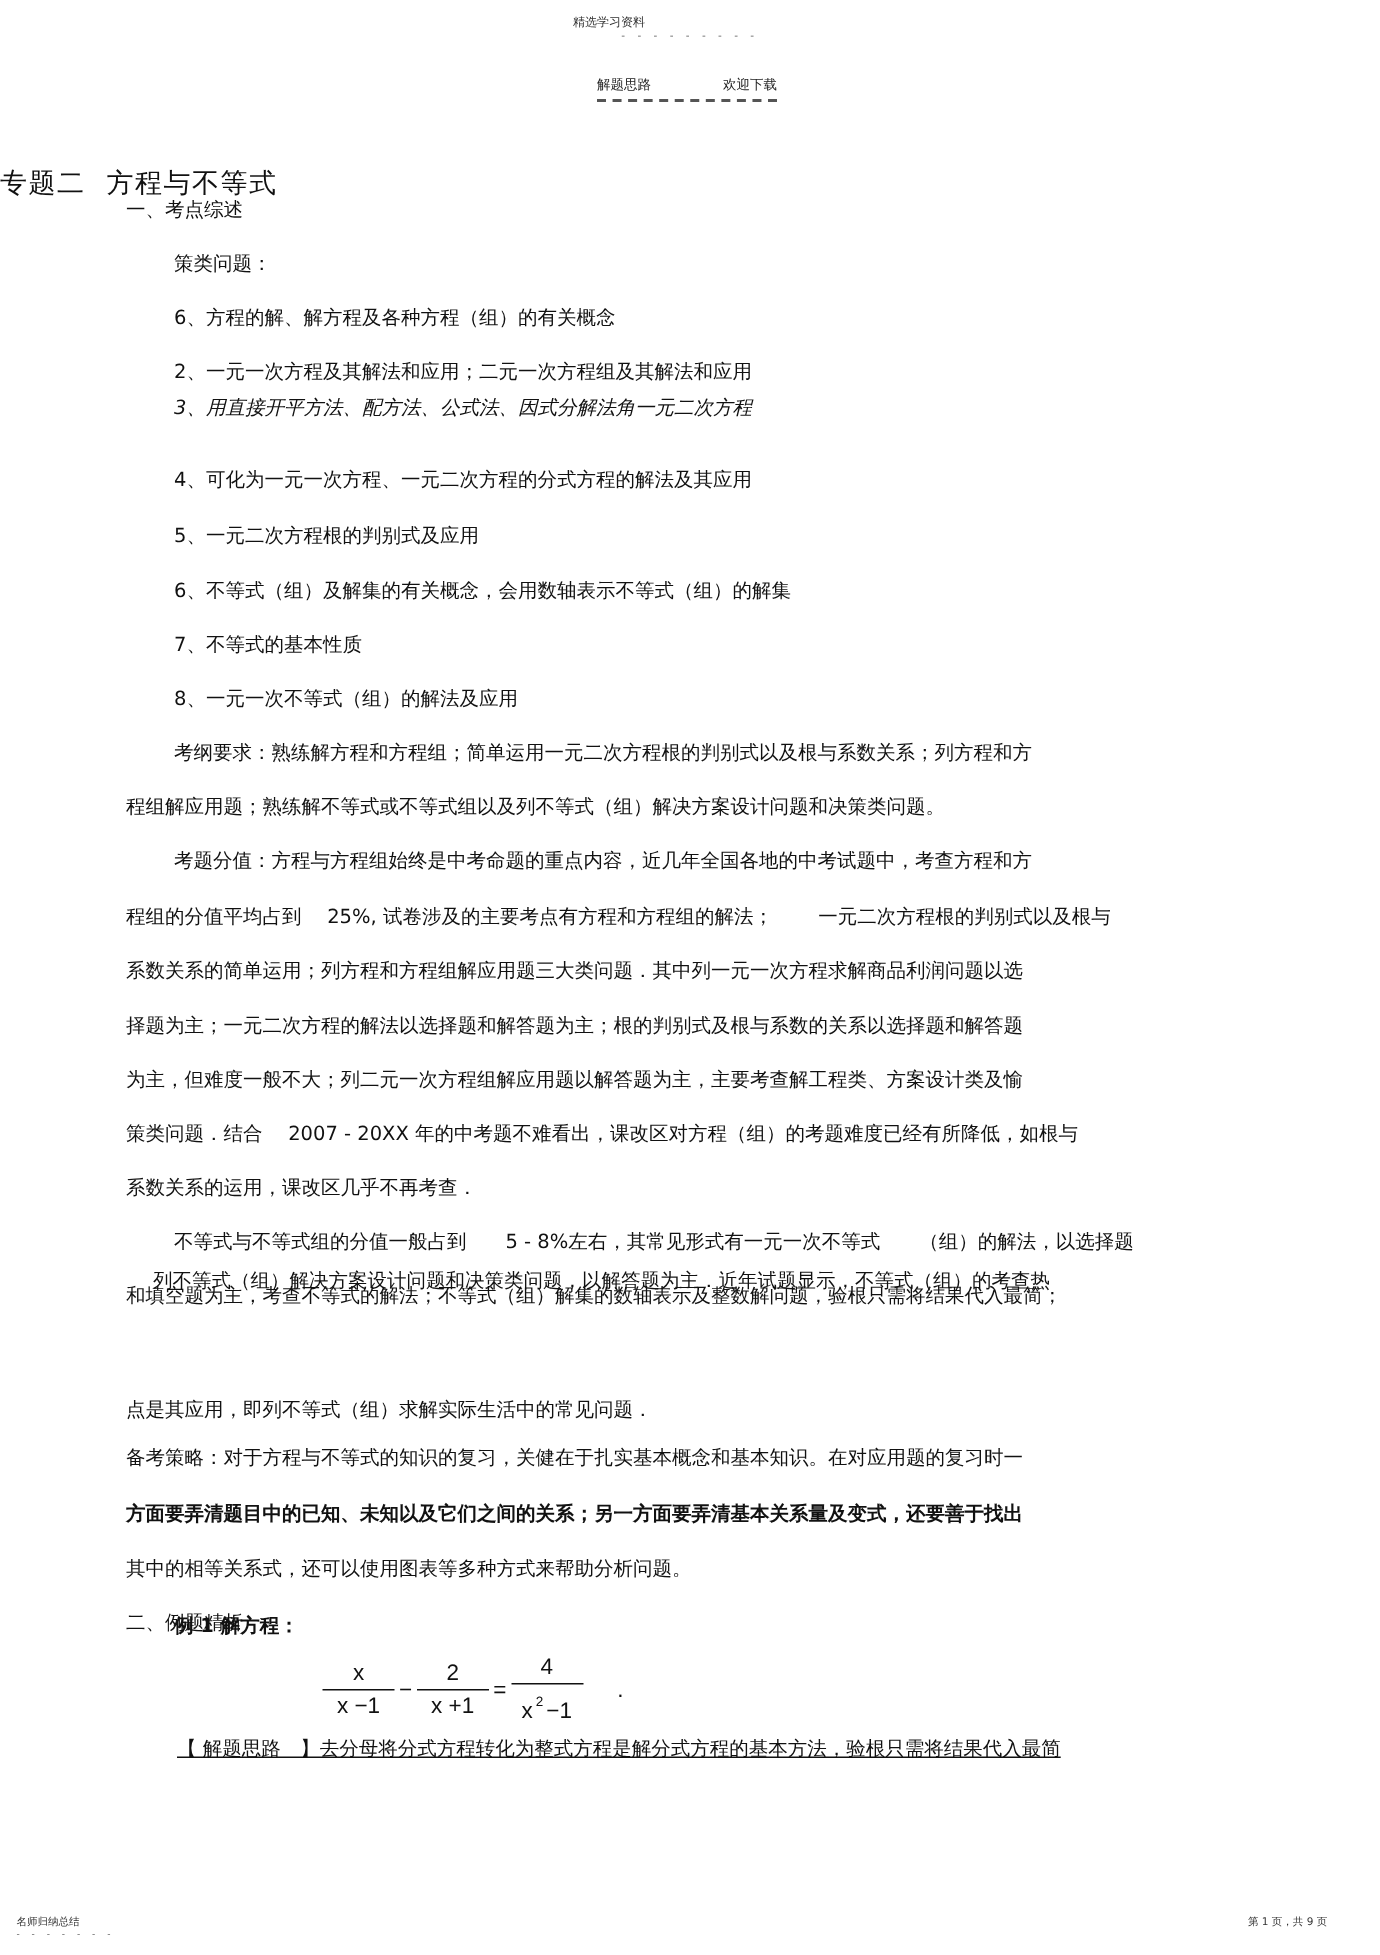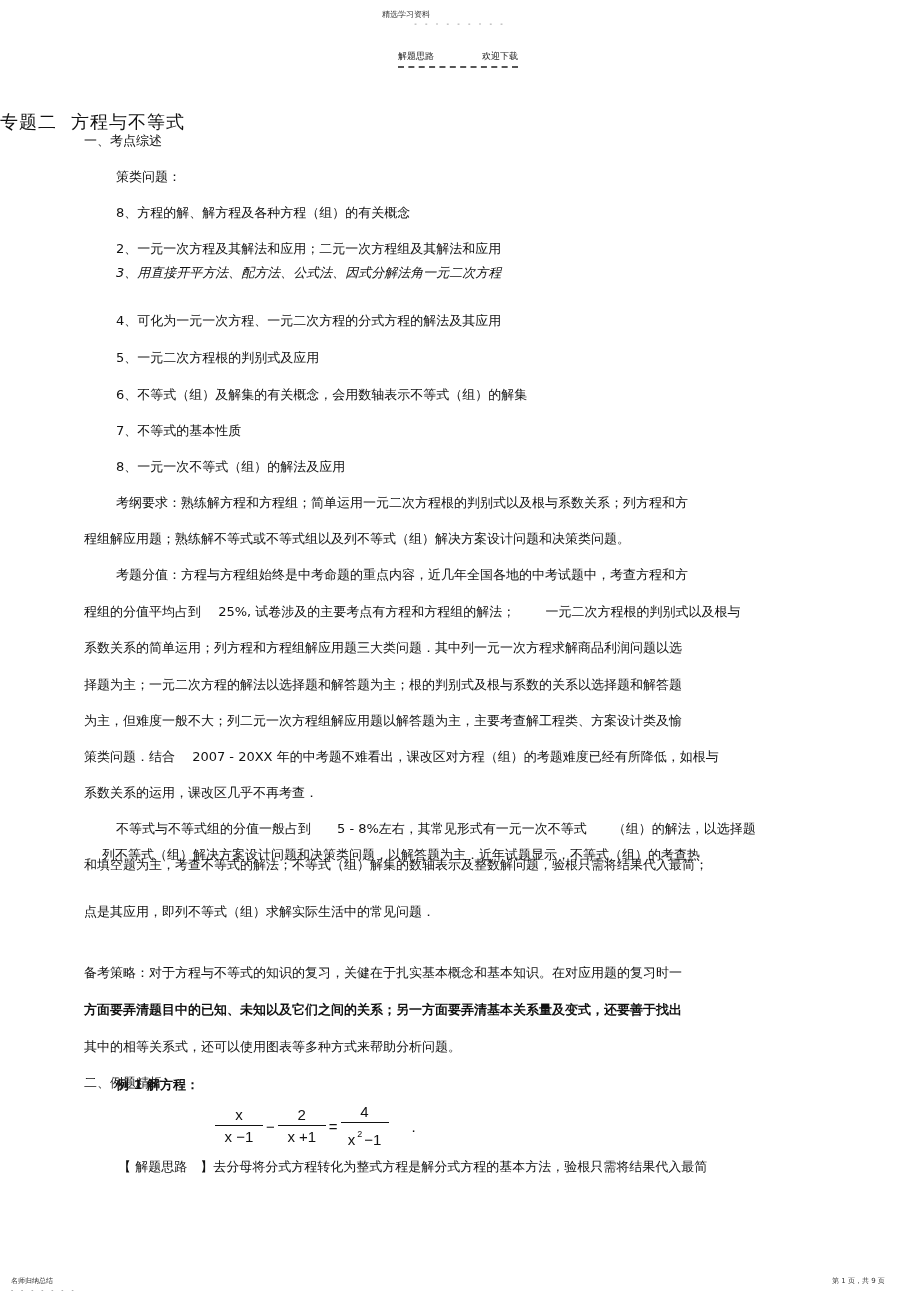--- a/index.html
+++ b/index.html
@@ -118,21 +118,21 @@
   <span>欢迎下载</span>
 </div>
 
 <div class="abs doc-title">
   <span>专题二</span><span class="gap"></span><span>方程与不等式</span>
 </div>
 
 <div class="abs line section-heading" style="top:132px;">一、考点综述</div>
 <div class="abs line indent" style="top:168px;">策类问题：</div>
 
-<div class="abs line indent" style="top:204px;">8、方程的解、解方程及各种方程（组）的有关概念</div>
+<div class="abs line indent" style="top:204px;">6、方程的解、解方程及各种方程（组）的有关概念</div>
 <div class="abs line indent" style="top:240px;">2、一元一次方程及其解法和应用；二元一次方程组及其解法和应用</div>
 <div class="abs line indent" style="top:264px;font-style:italic;">3、用直接开平方法、配方法、公式法、因式分解法角一元二次方程</div>
 <div class="abs line indent" style="top:312px;">4、可化为一元一次方程、一元二次方程的分式方程的解法及其应用</div>
 <div class="abs line indent" style="top:349px;">5、一元二次方程根的判别式及应用</div>
 <div class="abs line indent" style="top:386px;">6、不等式（组）及解集的有关概念，会用数轴表示不等式（组）的解集</div>
 <div class="abs line indent" style="top:422px;">7、不等式的基本性质</div>
 <div class="abs line indent" style="top:458px;">8、一元一次不等式（组）的解法及应用</div>
 
 <div class="abs line" style="left:116px; top:494px;">考纲要求：熟练解方程和方程组；简单运用一元二次方程根的判别式以及根与系数关系；列方程和方</div>
 <div class="abs line para" style="top:530px;">程组解应用题；熟练解不等式或不等式组以及列不等式（组）解决方案设计问题和决策类问题。</div>
@@ -141,21 +141,21 @@
 <div class="abs line para" style="top:603px;">程组的分值平均占到　 25%, 试卷涉及的主要考点有方程和方程组的解法；　　 一元二次方程根的判别式以及根与</div>
 <div class="abs line para" style="top:639px;text-align:center;">系数关系的简单运用；列方程和方程组解应用题三大类问题．其中列一元一次方程求解商品利润问题以选</div>
 <div class="abs line para" style="top:676px;">择题为主；一元二次方程的解法以选择题和解答题为主；根的判别式及根与系数的关系以选择题和解答题</div>
 <div class="abs line para" style="top:712px;">为主，但难度一般不大；列二元一次方程组解应用题以解答题为主，主要考查解工程类、方案设计类及愉</div>
 <div class="abs line para" style="top:748px;">策类问题．结合　 2007 - 20XX 年的中考题不难看出，课改区对方程（组）的考题难度已经有所降低，如根与</div>
 <div class="abs line para" style="top:784px;">系数关系的运用，课改区几乎不再考查．</div>
 
 <div class="abs line" style="left:116px; top:820px;">不等式与不等式组的分值一般占到　　5 - 8%左右，其常见形式有一元一次不等式　　（组）的解法，以选择题</div>
 <div class="abs line para" style="top:856px;">和填空题为主，考查不等式的解法；不等式（组）解集的数轴表示及整数解问题，验根只需将结果代入最简；</div>
 <div class="abs line para" style="top:846px;margin-left:18px;">列不等式（组）解决方案设计问题和决策类问题，以解答题为主．近年试题显示，不等式（组）的考查热</div>
-<div class="abs line para" style="top:904px;font-family:Liberation Mono, monospace;">点是其应用，即列不等式（组）求解实际生活中的常见问题．</div>
+<div class="abs line para" style="top:932px;">点是其应用，即列不等式（组）求解实际生活中的常见问题．</div>
 
 <div class="abs line para" style="top:964px;">备考策略：对于方程与不等式的知识的复习，关健在于扎实基本概念和基本知识。在对应用题的复习时一</div>
 <div class="abs line para" style="top:1001px;font-weight:bold;">方面要弄清题目中的已知、未知以及它们之间的关系；另一方面要弄清基本关系量及变式，还要善于找出</div>
 <div class="abs line para" style="top:1038px;">其中的相等关系式，还可以使用图表等多种方式来帮助分析问题。</div>
 
 <div class="abs line section-heading" style="top:1074px;">二、例题精析</div>
 
 <div class="abs line indent" style="top:1076px;font-weight:bold;">例 1 解方程：</div>
 
 <div class="abs math">
@@ -169,17 +169,17 @@
     <span class="den">x +1</span>
   </span>
   <span class="op">=</span>
   <span class="frac">
     <span class="num">4</span>
     <span class="den"><span>x</span><span class="sup">2</span><span>−1</span></span>
   </span>
   <span class="period">.</span>
 </div>
 
-<div class="abs line" style="left:118px; top:1158px;">【 解题思路　】去分母将分式方程转化为整式方程是解分式方程的基本方法，验根只需将结果代入最简</div>
+<div class="abs line" style="left:118px; top:1158px;text-decoration:underline;">【 解题思路　】去分母将分式方程转化为整式方程是解分式方程的基本方法，验根只需将结果代入最简</div>
 
 <div class="abs footer-left">名师归纳总结</div>
 <div class="abs footer-left-dots">- - - - - - -</div>
 <div class="abs footer-right">第 1 页，共 9 页</div>
 
 </body></html>

